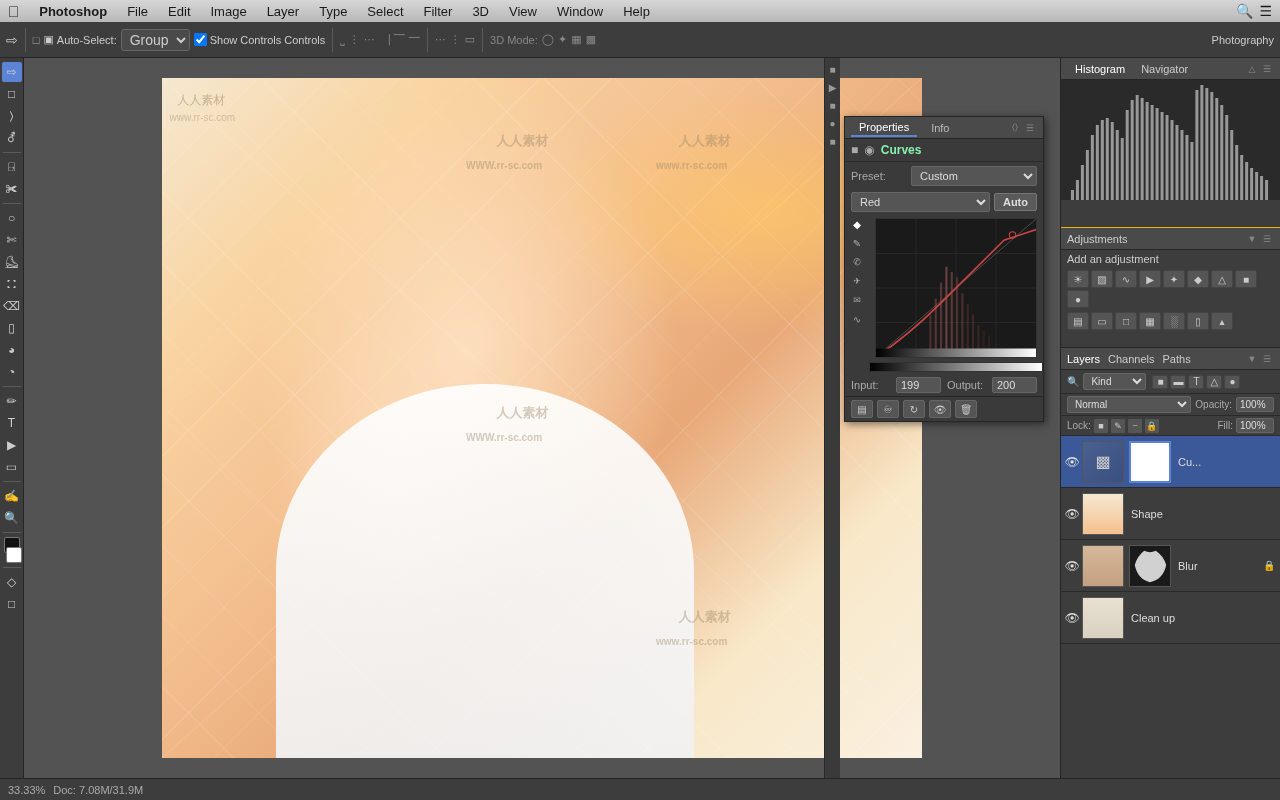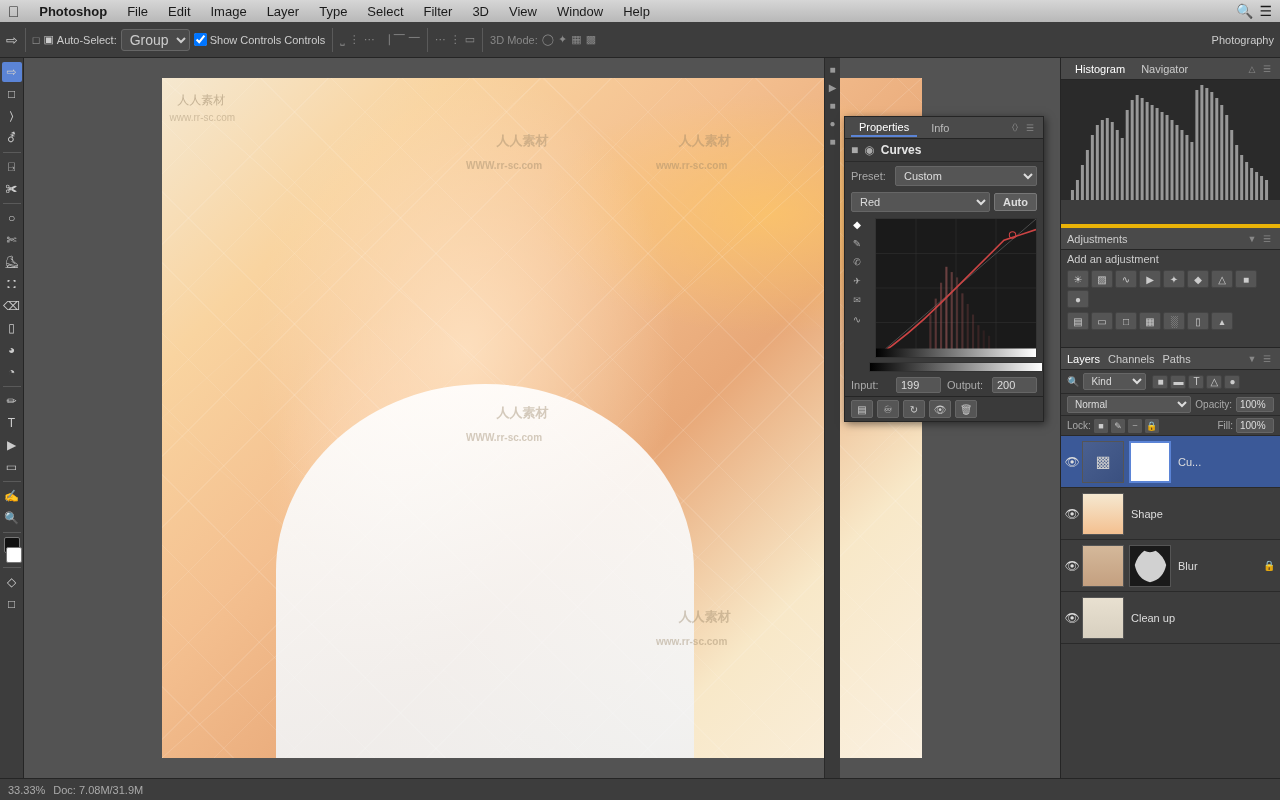--- a/index.html
+++ b/index.html
@@ -151,36 +151,37 @@
       font-size: 11px;
     }
     .panel-tab.active { color: #fff; border-bottom: 2px solid #5b84d6; }
     .panel-title-row {
       display: flex;
       align-items: center;
       padding: 4px 6px;
       gap: 6px;
       border-bottom: 1px solid #2a2a2a;
     }
-    .panel-title { font-size: 12px; color: #e5e5e5; font-weight: bold; }
+    .panel-title { font-size: 12px; color: #86efac; font-weight: bold; }
     .preset-row {
       display: flex;
       align-items: center;
       padding: 4px 6px;
       gap: 4px;
     }
     .preset-label { font-size: 11px; color: #aaa; width: 40px; }
     .preset-select {
       flex: 1;
       background: #555;
       border: 1px solid #666;
       color: #ddd;
       font-size: 11px;
       padding: 2px 4px;
       border-radius: 2px;
+      margin-left: 16px;
     }
     .channel-row {
       display: flex;
       align-items: center;
       padding: 2px 6px;
       gap: 4px;
     }
     .channel-select {
       flex: 1;
       background: #555;
@@ -262,21 +263,21 @@
       font-size: 11px;
       color: #ccc;
       border-bottom: 1px solid #252525;
     }
     .rpanel-tab { padding: 0 8px; cursor: pointer; }
     .rpanel-tab.active { color: #fff; }
 
     
     #histogram-panel {
       height: 170px;
-      border-bottom: 4px solid #eab308;
+      border-bottom: 1px solid #eab308;
     }
     .histogram-canvas {
       width: 100%;
       height: 120px;
       position: relative;
       background: #2a2a2a;
       overflow: hidden;
     }
 
     

